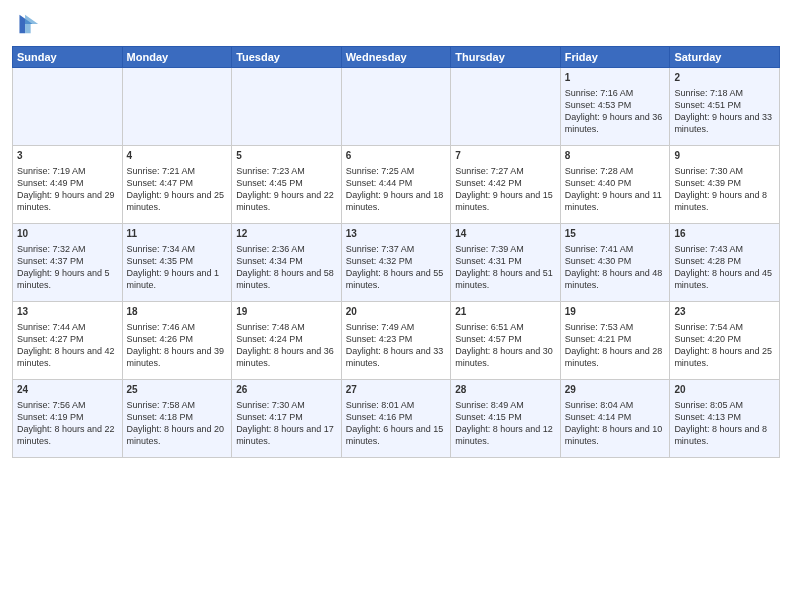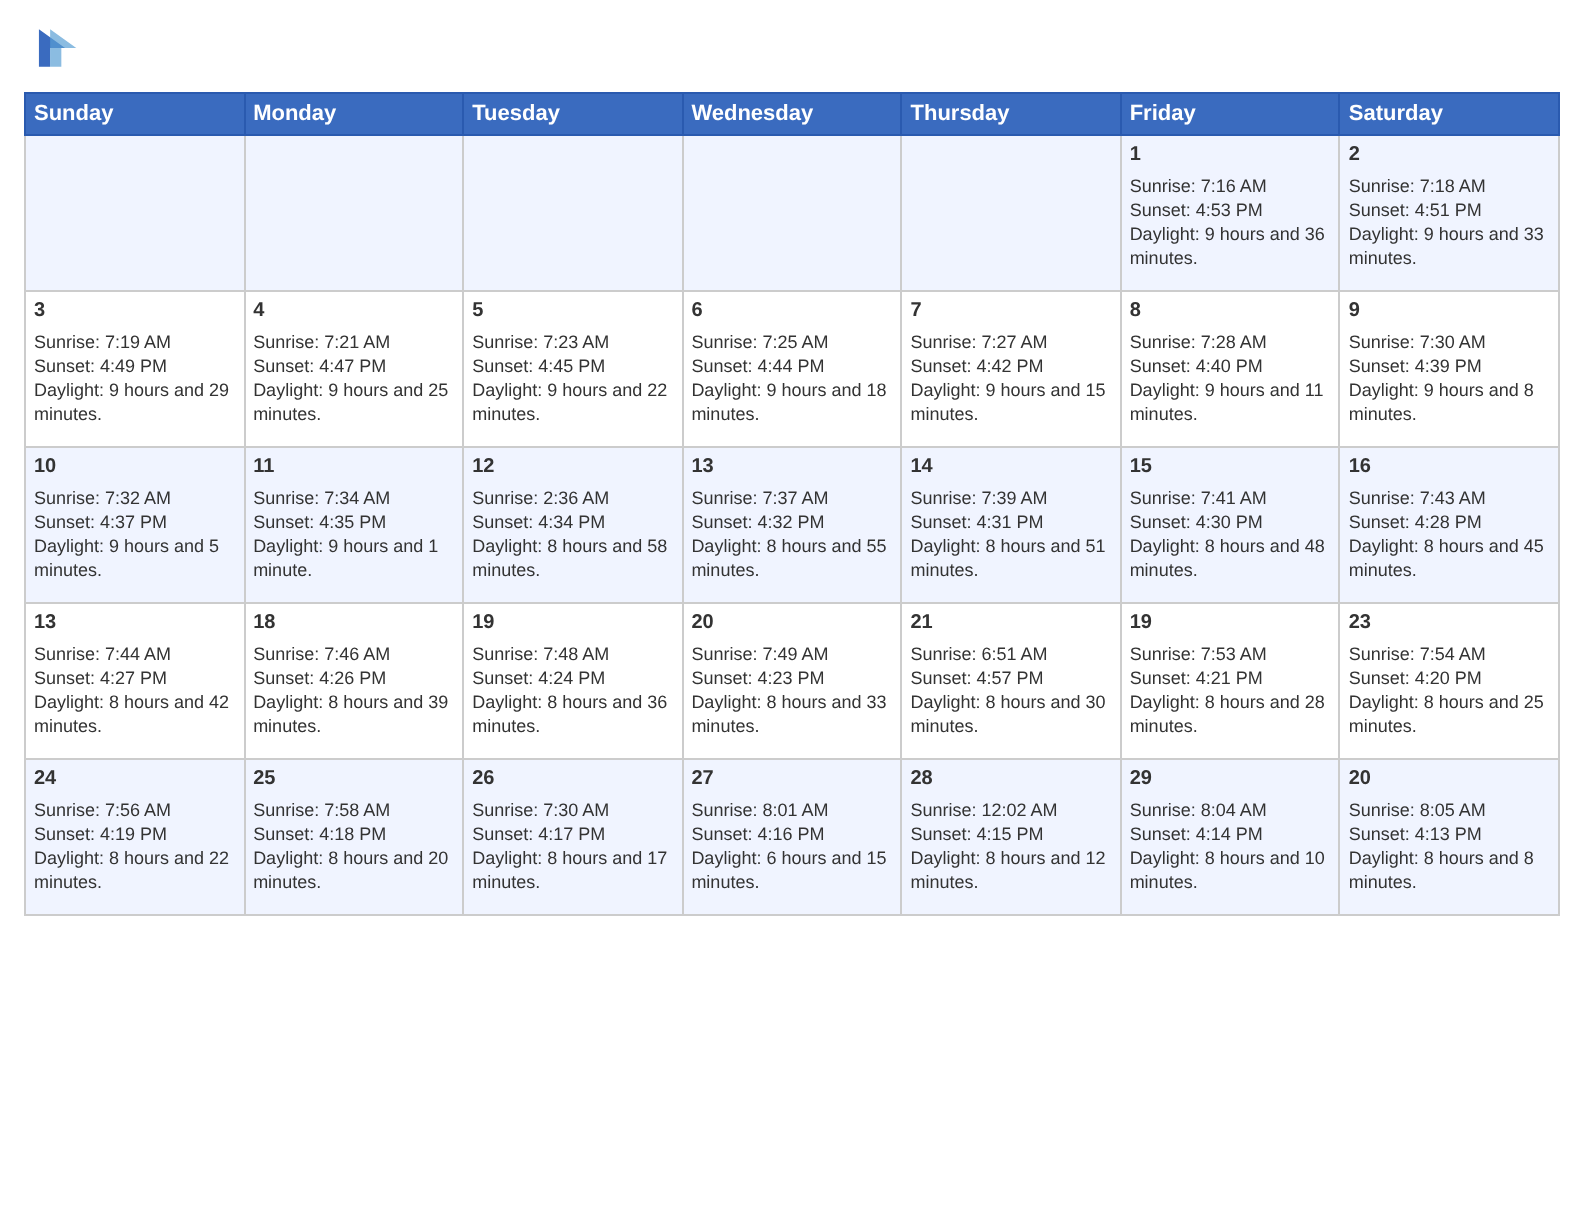--- a/index.html
+++ b/index.html
@@ -170,19 +170,19 @@
           <td><span class="day-num">20</span><span>Sunrise: 7:49 AM</span><br><span>Sunset: 4:23 PM</span><br><span>Daylight: 8 hours and 33 minutes.</span><br></td>
           <td><span class="day-num">21</span><span>Sunrise: 6:51 AM</span><br><span>Sunset: 4:57 PM</span><br><span>Daylight: 8 hours and 30 minutes.</span><br></td>
           <td><span class="day-num">19</span><span>Sunrise: 7:53 AM</span><br><span>Sunset: 4:21 PM</span><br><span>Daylight: 8 hours and 28 minutes.</span><br></td>
           <td><span class="day-num">23</span><span>Sunrise: 7:54 AM</span><br><span>Sunset: 4:20 PM</span><br><span>Daylight: 8 hours and 25 minutes.</span><br></td>
         </tr>
         <tr>
           <td><span class="day-num">24</span><span>Sunrise: 7:56 AM</span><br><span>Sunset: 4:19 PM</span><br><span>Daylight: 8 hours and 22 minutes.</span><br></td>
           <td><span class="day-num">25</span><span>Sunrise: 7:58 AM</span><br><span>Sunset: 4:18 PM</span><br><span>Daylight: 8 hours and 20 minutes.</span><br></td>
           <td><span class="day-num">26</span><span>Sunrise: 7:30 AM</span><br><span>Sunset: 4:17 PM</span><br><span>Daylight: 8 hours and 17 minutes.</span><br></td>
           <td><span class="day-num">27</span><span>Sunrise: 8:01 AM</span><br><span>Sunset: 4:16 PM</span><br><span>Daylight: 6 hours and 15 minutes.</span><br></td>
-          <td><span class="day-num">28</span><span>Sunrise: 12:02 AM</span><br><span>Sunset: 4:15 PM</span><br><span>Daylight: 8 hours and 12 minutes.</span><br></td>
+          <td><span class="day-num">28</span><span>Sunrise: 8:49 AM</span><br><span>Sunset: 4:15 PM</span><br><span>Daylight: 8 hours and 12 minutes.</span><br></td>
           <td><span class="day-num">29</span><span>Sunrise: 8:04 AM</span><br><span>Sunset: 4:14 PM</span><br><span>Daylight: 8 hours and 10 minutes.</span><br></td>
           <td><span class="day-num">20</span><span>Sunrise: 8:05 AM</span><br><span>Sunset: 4:13 PM</span><br><span>Daylight: 8 hours and 8 minutes.</span><br></td>
         </tr>
       </tbody>
   </table>
 </div>
 
 </body></html>

